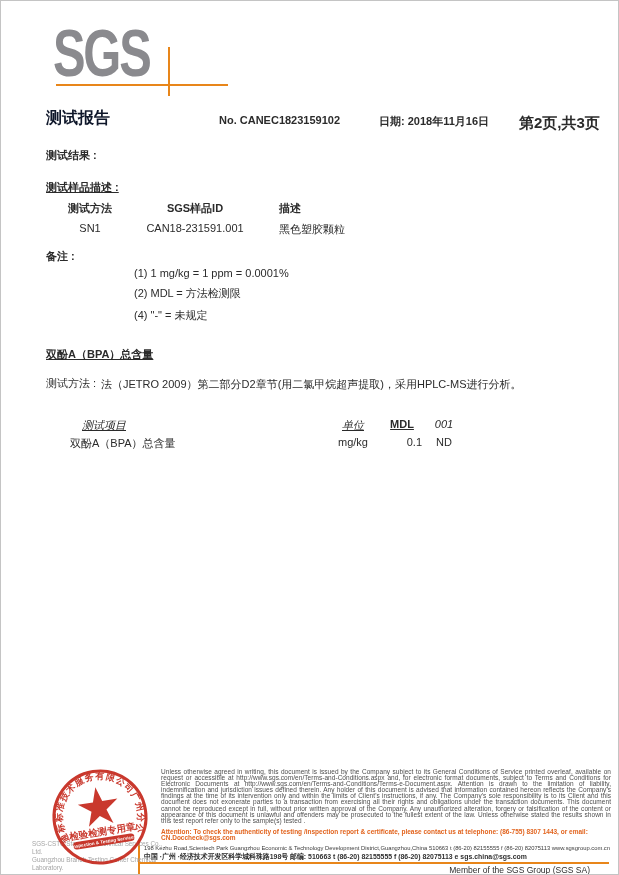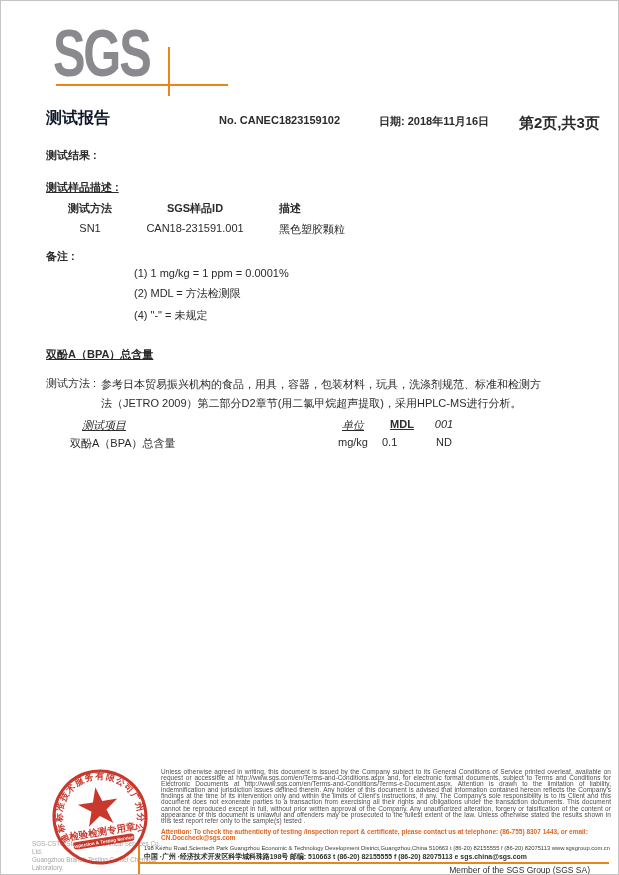--- a/index.html
+++ b/index.html
@@ -39,21 +39,21 @@
   .method-text  { position:absolute; left:100px; top:374px; width:505px; font-size:11px; line-height:19px; }
   
   .rt { position:absolute; left:0; top:417px; width:619px; font-size:11px;padding-left:24px; }
   .rt .row { position:relative; height:18px; }
   .rt-item-h { position:absolute; left:57px; font-style:italic; text-decoration:underline; }
   .rt-unit-h { position:absolute; left:308px; width:40px; text-align:center; font-style:italic; text-decoration:underline; }
   .rt-mdl-h  { position:absolute; left:357px; width:40px; text-align:center; font-weight:bold; text-decoration:underline; }
   .rt-001-h  { position:absolute; left:399px; width:40px; text-align:center; font-style:italic; }
   .rt-item-v { position:absolute; left:45px; }
   .rt-unit-v { position:absolute; left:308px; width:40px; text-align:center; }
-  .rt-mdl-v  { position:absolute; left:357px; width:40px; text-align:left; }
+  .rt-mdl-v  { position:absolute; left:357px; width:40px; text-align:right; }
   .rt-001-v  { position:absolute; left:399px; width:40px; text-align:center; }
   
   .disclaimer {
     position:absolute; left:160px; top:768px; width:450px;
     font-size:6.5px; line-height:6.1px; text-align:justify; color:#4d4d4d;
     letter-spacing:0.05px;
   }
   .attention {
     position:absolute; left:160px; top:828px; width:452px;
     font-size:6.5px; line-height:6.4px; font-weight:bold; color:#e2641e;
@@ -102,21 +102,20 @@
   <div class="notes-label">备注 :</div>
   <div class="notes-list">
     <div class="note">(1) 1 mg/kg = 1 ppm = 0.0001%</div>
     <div class="note">(2) MDL = 方法检测限</div>
     <div class="note">(4) "-" = 未规定</div>
   </div>
 
   <div class="bpa-title">双酚A（BPA）总含量</div>
   <div class="method-label">测试方法 :</div>
   <div class="method-text">
-    <div>参考日本贸易振兴机构的食品，用具，容器，包装材料，玩具，洗涤剂规范、标准和检测方</div>
     <div>法（JETRO 2009）第二部分D2章节(用二氯甲烷超声提取)，采用HPLC-MS进行分析。</div>
   </div>
 
   <div class="rt">
     <div class="row">
       <span class="rt-item-h">测试项目</span>
       <span class="rt-unit-h">单位</span>
       <span class="rt-mdl-h">MDL</span>
       <span class="rt-001-h">001</span>
     </div>

